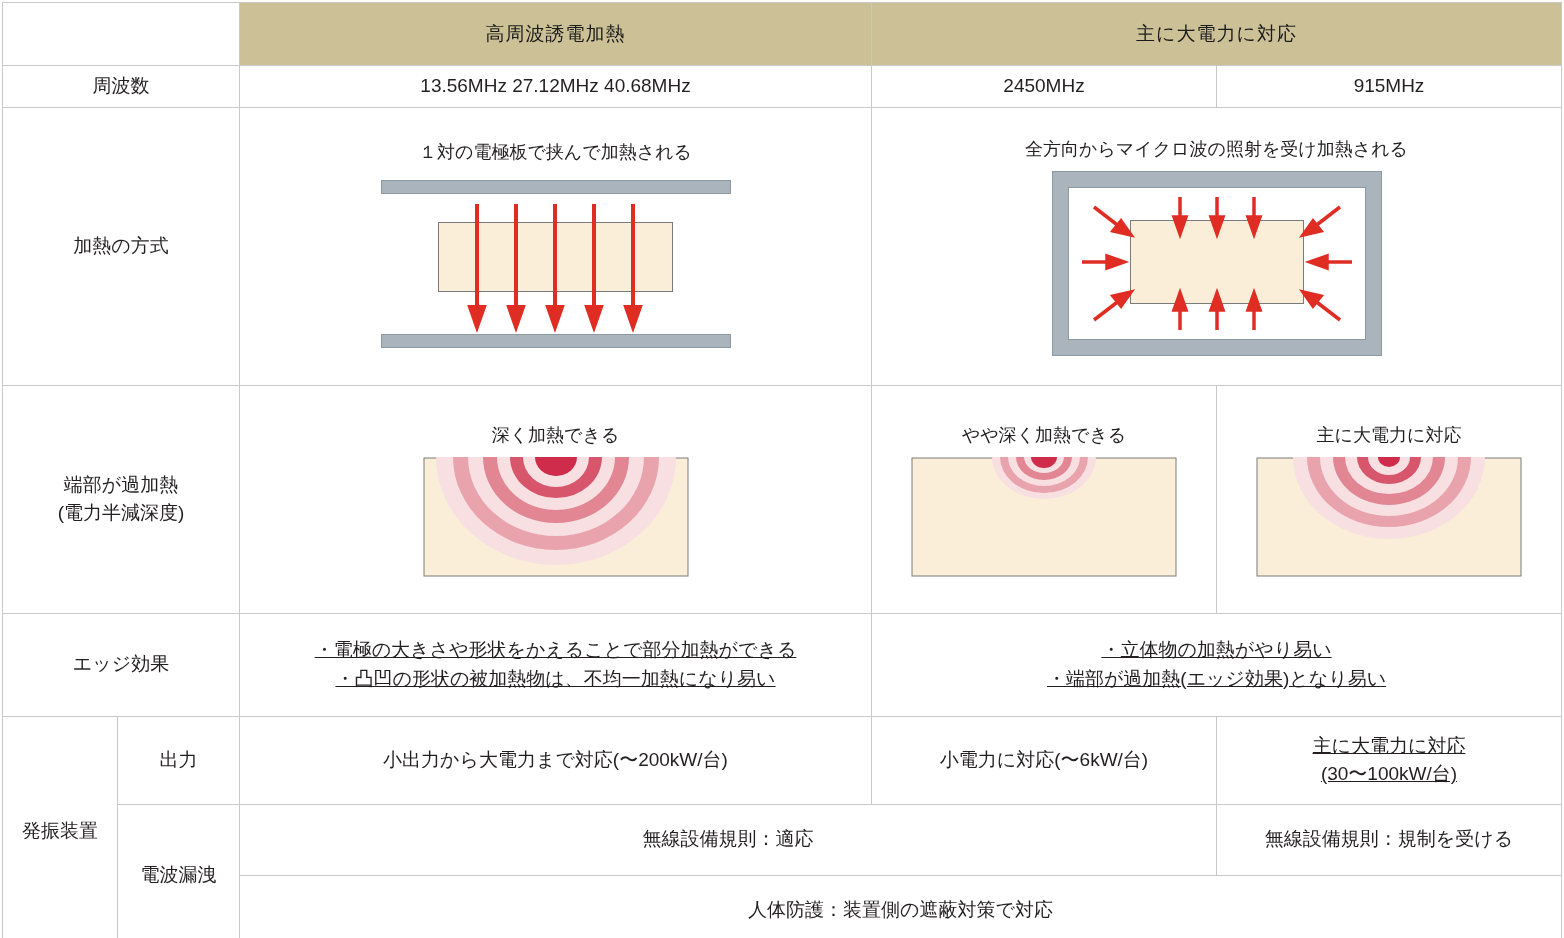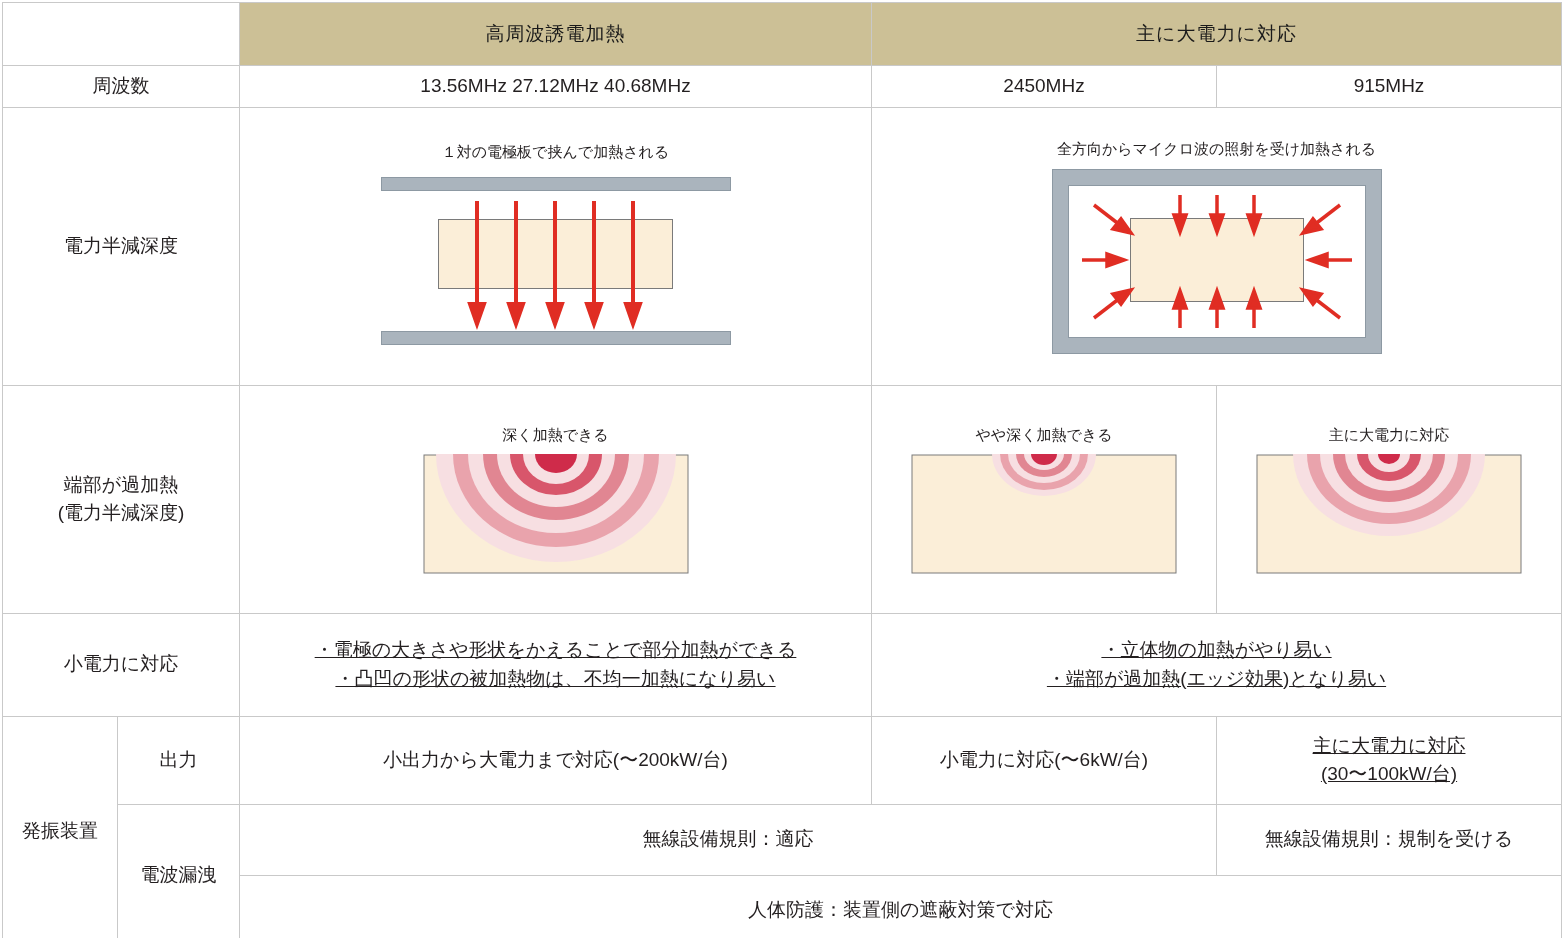--- a/index.html
+++ b/index.html
@@ -35,21 +35,21 @@
   }
   .hdr-blank{
     background:#ffffff;
     border-left:1px solid #ffffff;
     border-top:1px solid #ffffff;
   }
   .rowlab{
     font-size:19px;
   }
   .cap{
-    font-size:15px;
+    font-size:18px;
     margin-bottom:8px;
     display:block;
   }
   .fig-wrap{
     display:flex;
     align-items:center;
     justify-content:center;
   }
   .multiline{ line-height:1.7;text-decoration:underline; }
 
@@ -113,21 +113,21 @@
   </tr>
 
   <tr>
     <td class="rowlab" colspan="2">周波数</td>
     <td>13.56MHz 27.12MHz 40.68MHz</td>
     <td>2450MHz</td>
     <td>915MHz</td>
   </tr>
 
   <tr>
-    <td class="rowlab" colspan="2">電力半減深度</td>
+    <td class="rowlab" colspan="2">加熱の方式</td>
     <td class="cell-pad cell-tall">
       <span class="cap">１対の電極板で挟んで加熱される</span>
       <div class="fig-wrap">
         <div class="rf-fig">
           <div class="rf-plate top"></div>
           <div class="rf-sample"></div>
           <div class="rf-plate bottom"></div>
           <svg class="rf-arrows" viewBox="0 0 350 180">
             <g stroke="#e02d23" stroke-width="4" fill="#e02d23">
               <line x1="96" y1="30" x2="96" y2="140"></line>
@@ -243,21 +243,21 @@
             <path d="M -32 0 A 32 27 0 0 0 32 0 Z" fill="#d8566b"></path>
             <path d="M -21 0 A 21 18 0 0 0 21 0 Z" fill="#f7dfe2"></path>
             <path d="M -11 0 A 11 10 0 0 0 11 0 Z" fill="#cf2b4a"></path>
           </g>
         </svg>
       </div>
     </td>
   </tr>
 
   <tr>
-    <td class="rowlab" colspan="2">小電力に対応</td>
+    <td class="rowlab" colspan="2">エッジ効果</td>
     <td class="multiline" style="height:90px">
       <div>・電極の大きさや形状をかえることで部分加熱ができる</div>
       <div>・凸凹の形状の被加熱物は、不均一加熱になり易い</div>
     </td>
     <td class="multiline" colspan="2">
       <div>・立体物の加熱がやり易い</div>
       <div>・端部が過加熱(エッジ効果)となり易い</div>
     </td>
   </tr>
 

